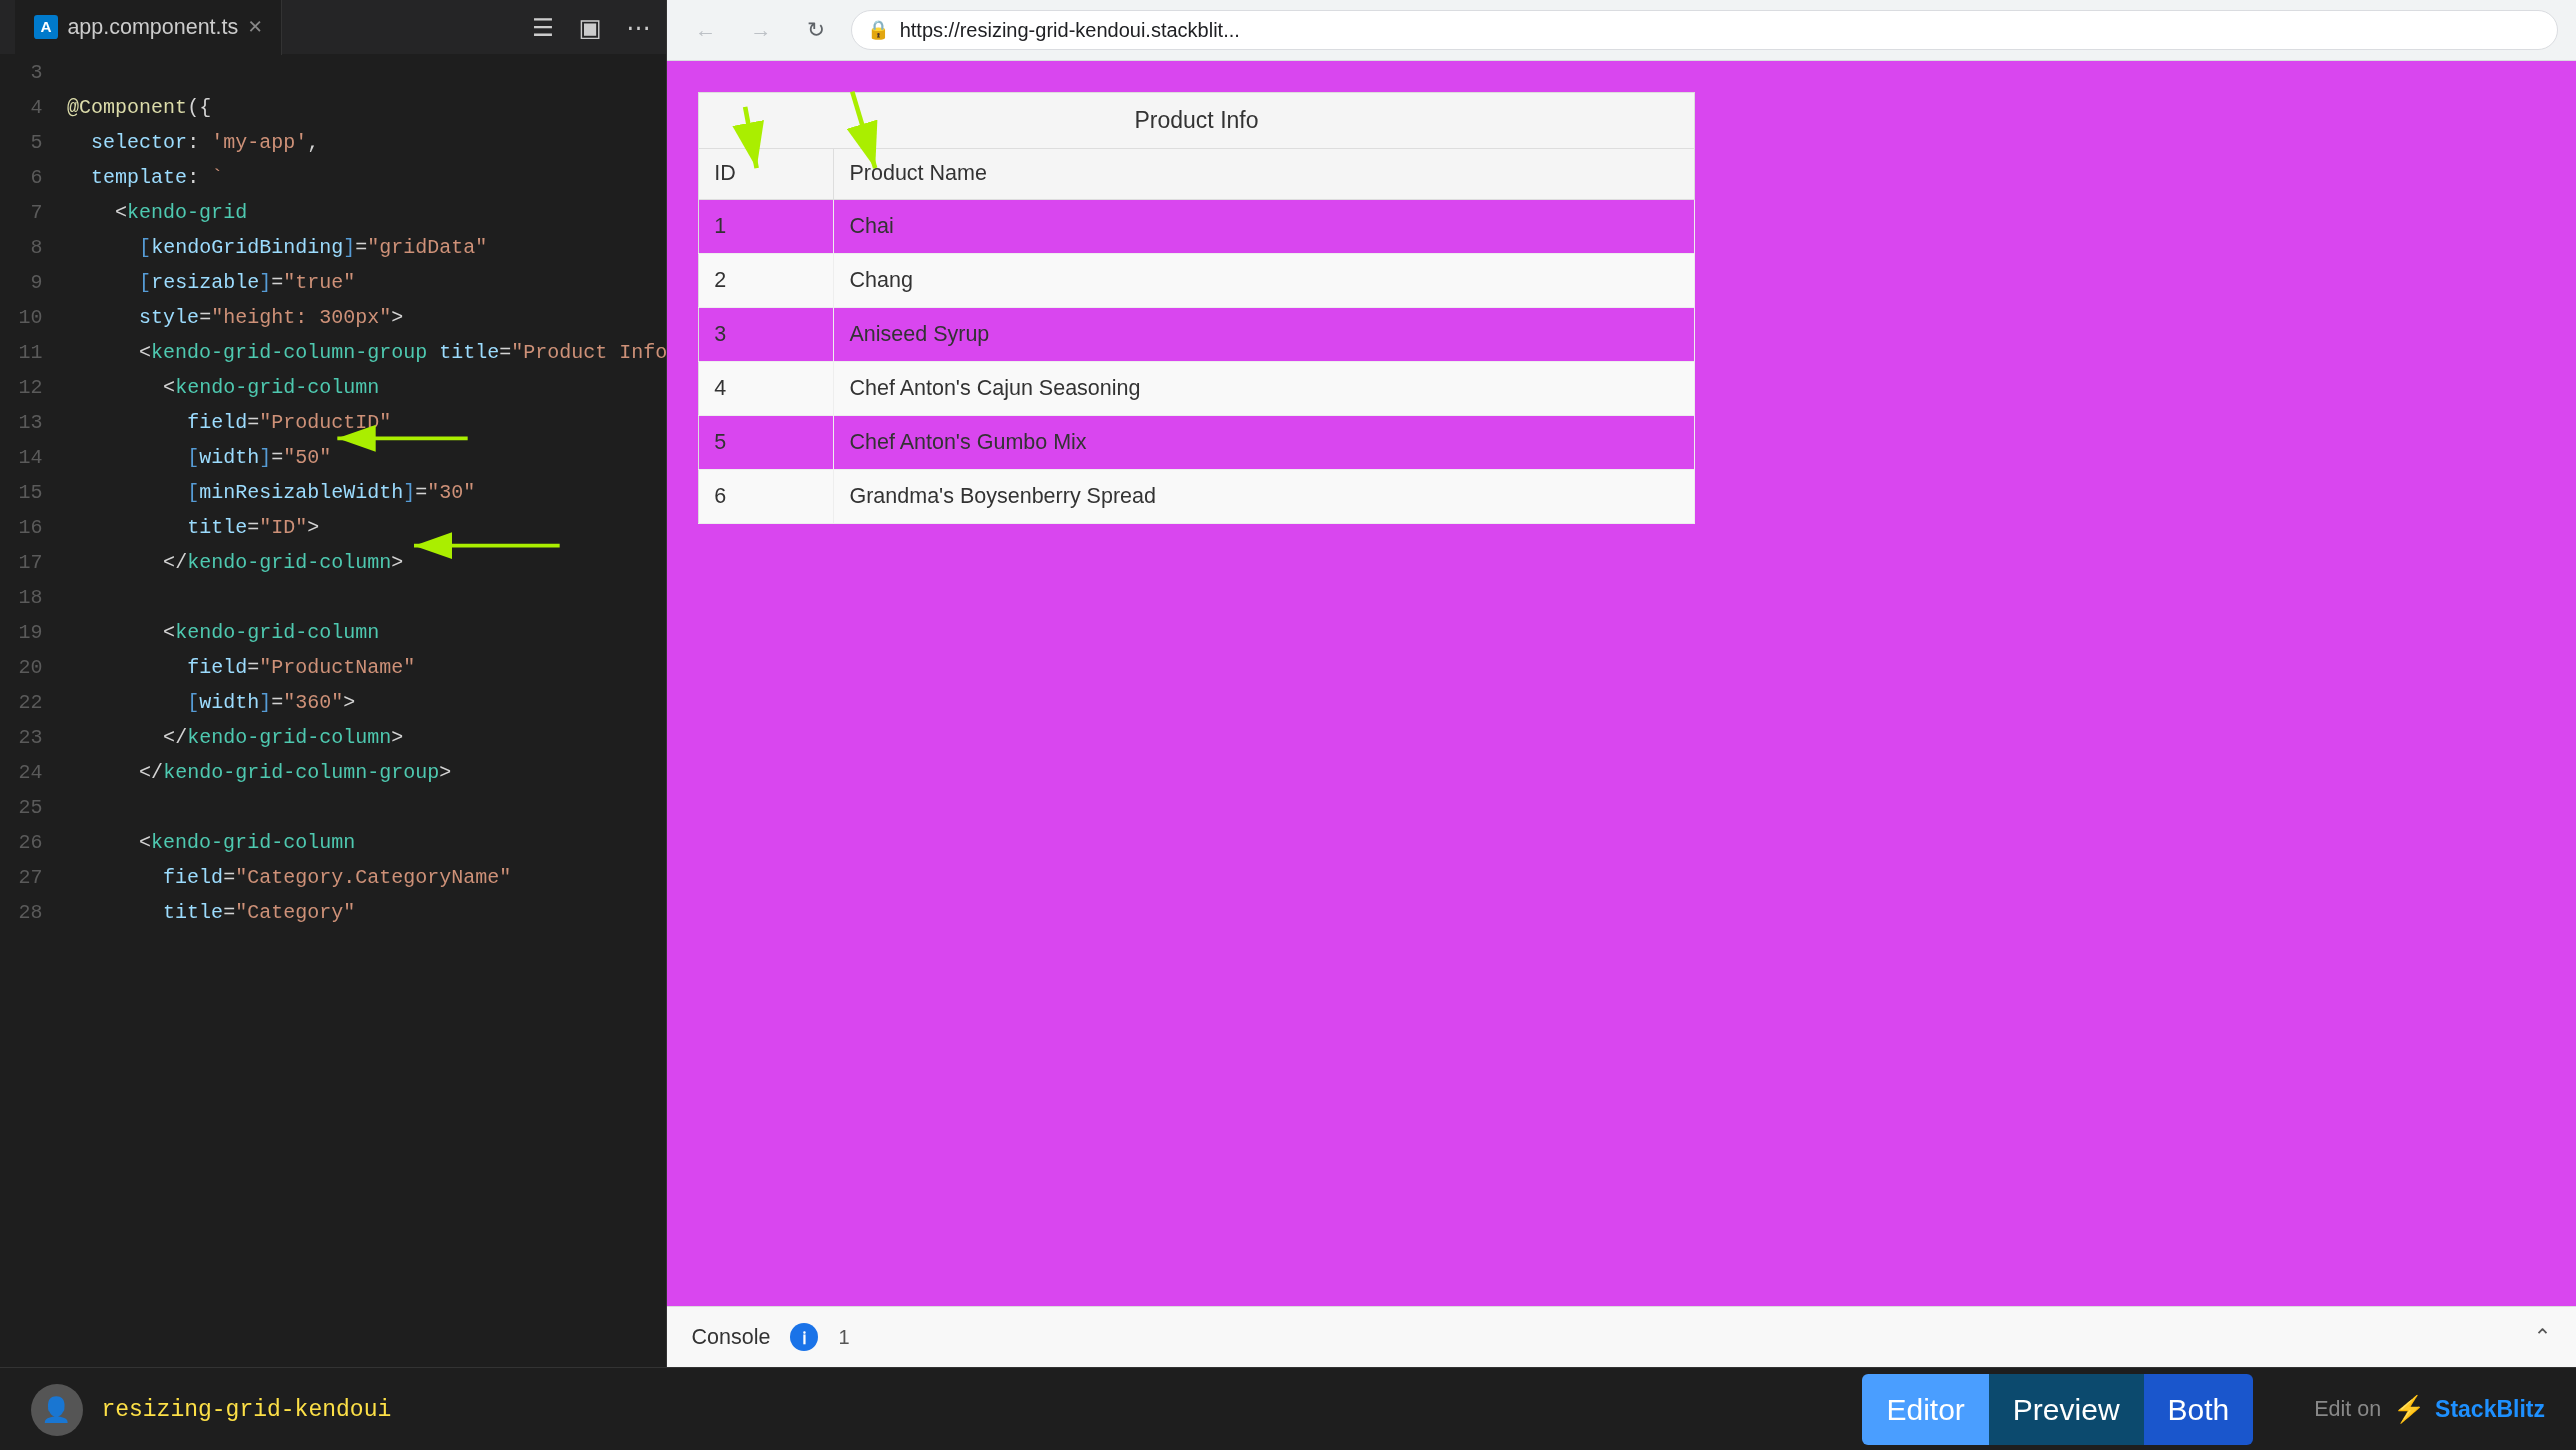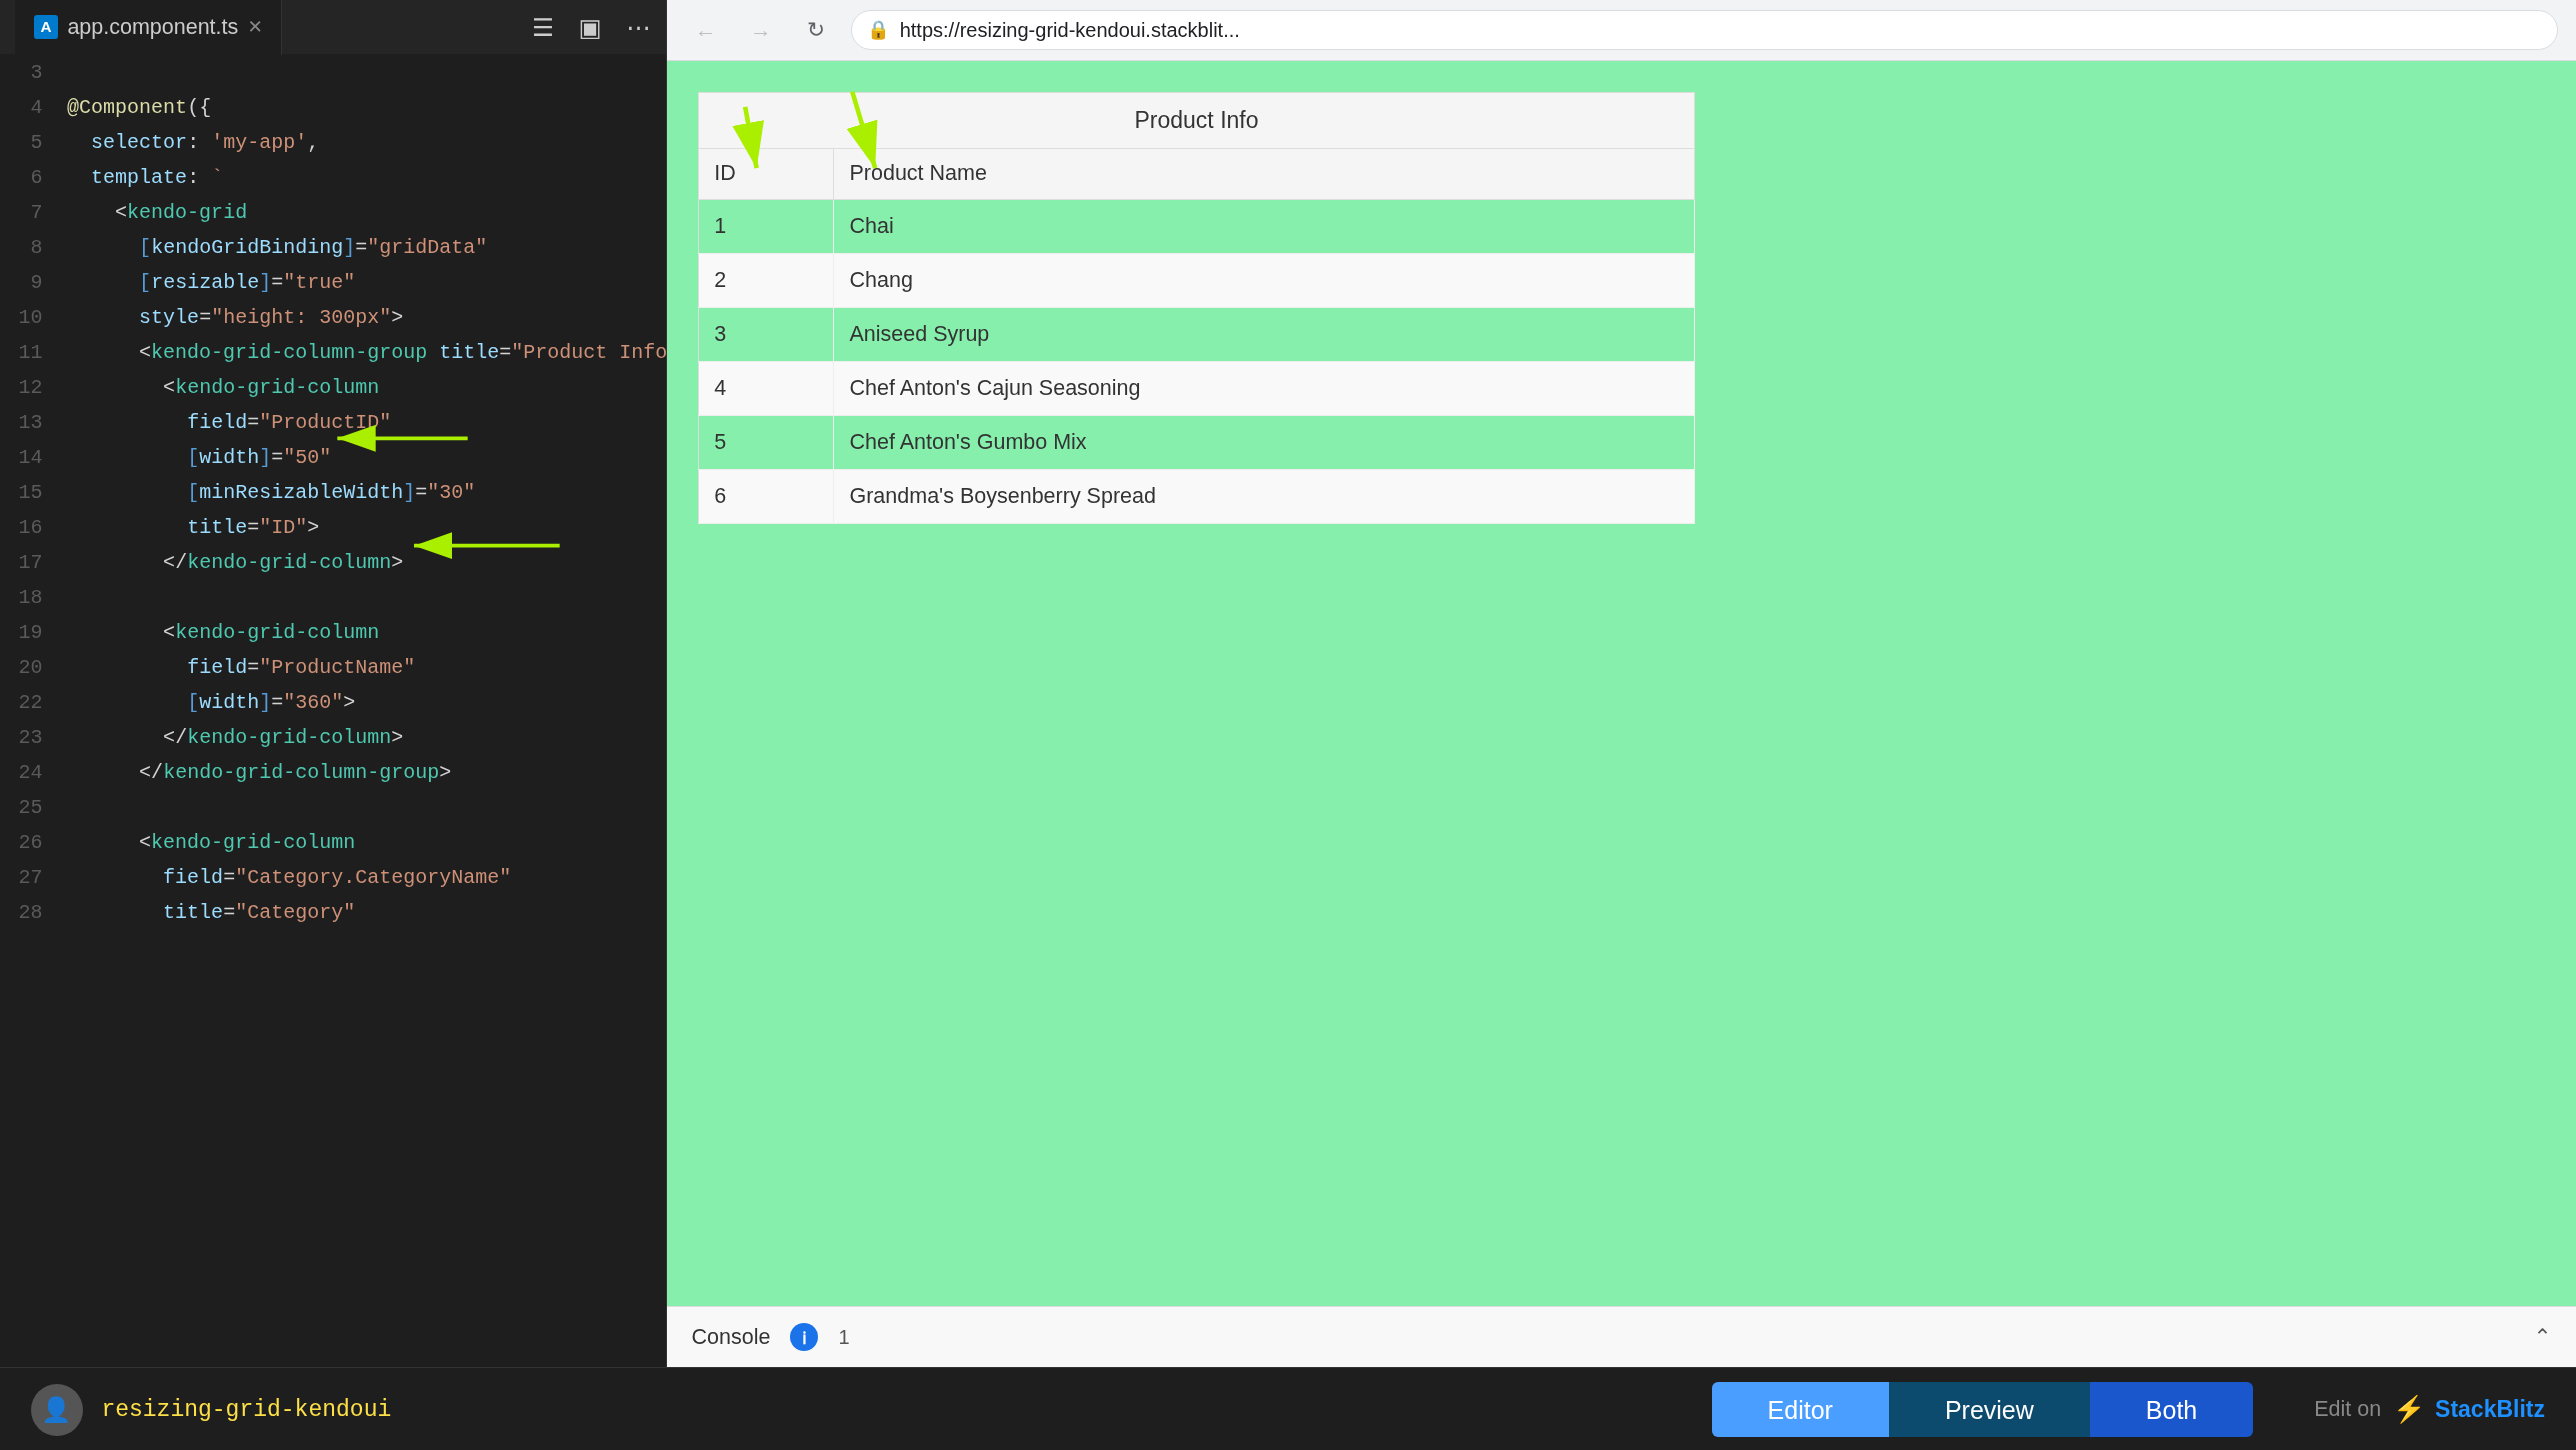--- a/index.html
+++ b/index.html
@@ -180,21 +180,21 @@
     }
 
     .address-bar .url-text {
       color: #202124;
       font-size: 20px;
     }
 
     
     .browser-content {
       flex: 1;
-      background: #86efac;
+      background: #d946ef;
       overflow: auto;
       padding: 31px;
     }
 
     .kendo-grid {
       border: 0.8px solid #ddd;
       font-size: 21.5px;
       width: 100%;
       max-width: 997px;
       border-collapse: collapse;
@@ -308,26 +308,26 @@
     }
 
     .view-switcher {
       display: flex;
       align-items: center;
       margin-left: auto;
       gap: 0;
     }
 
     .view-btn {
-      padding: 14px 56px;
-      font-size: 25px;
+      padding: 14px 24px;
+      font-size: 30px;
       font-weight: 500;
       border: none;
       cursor: pointer;
-      height: 55px;
+      height: 71px;
     }
 
     .view-btn.editor-btn {
       background: #4a9eff;
       color: white;
       border-radius: 6.1px 0 0 6.1px;
     }
 
     .view-btn.preview-btn {
       background: #0c4a6e;

